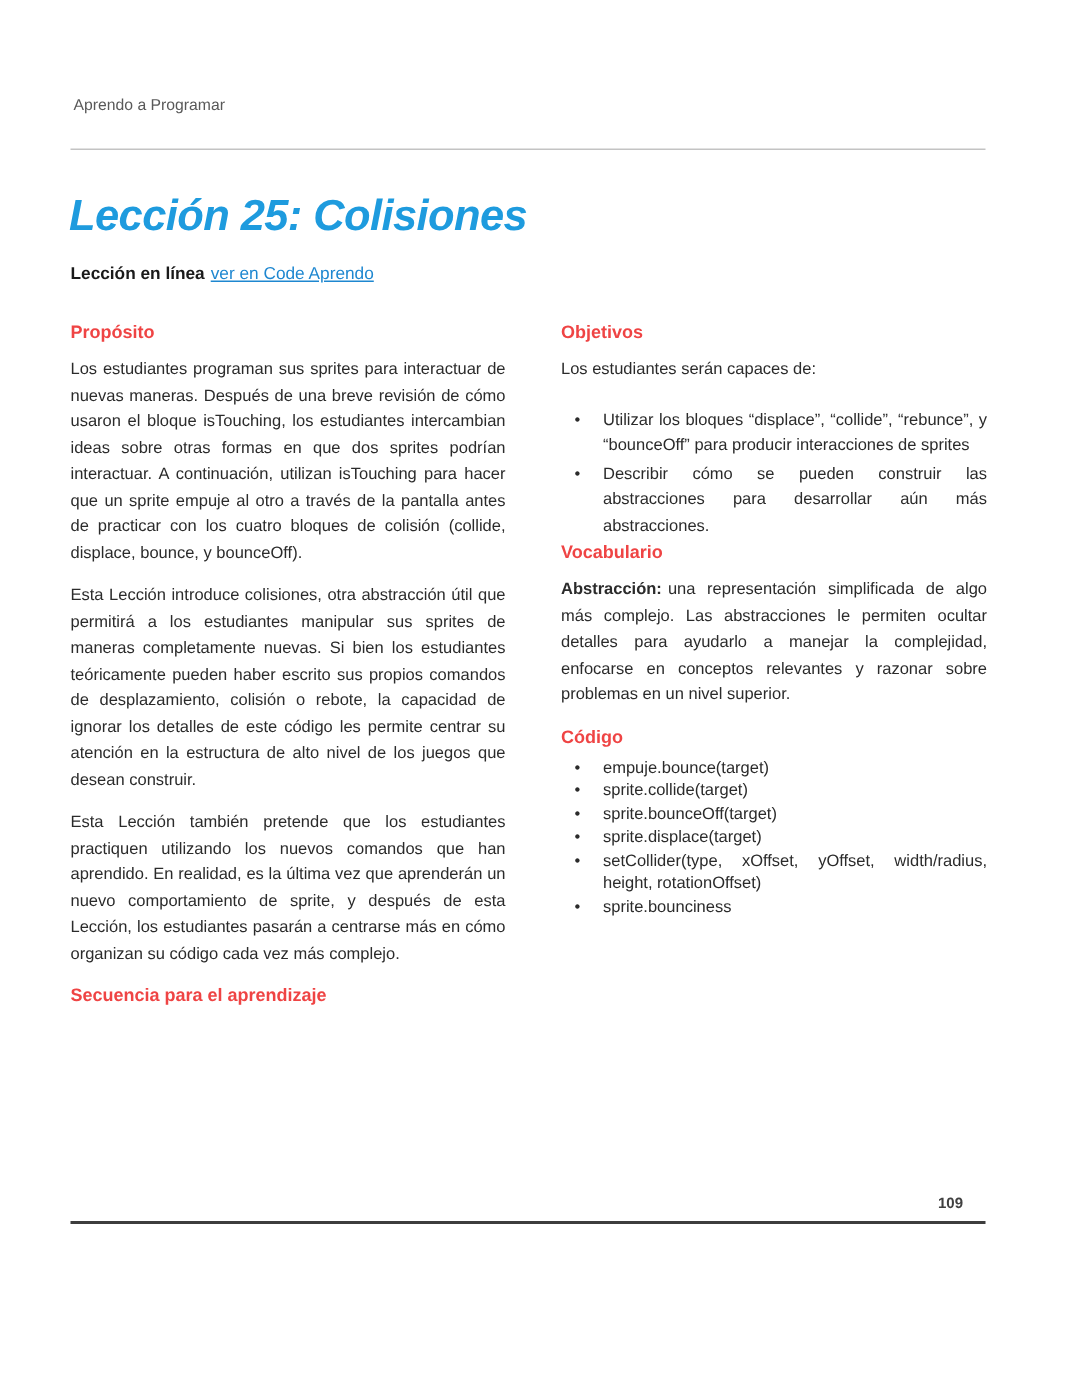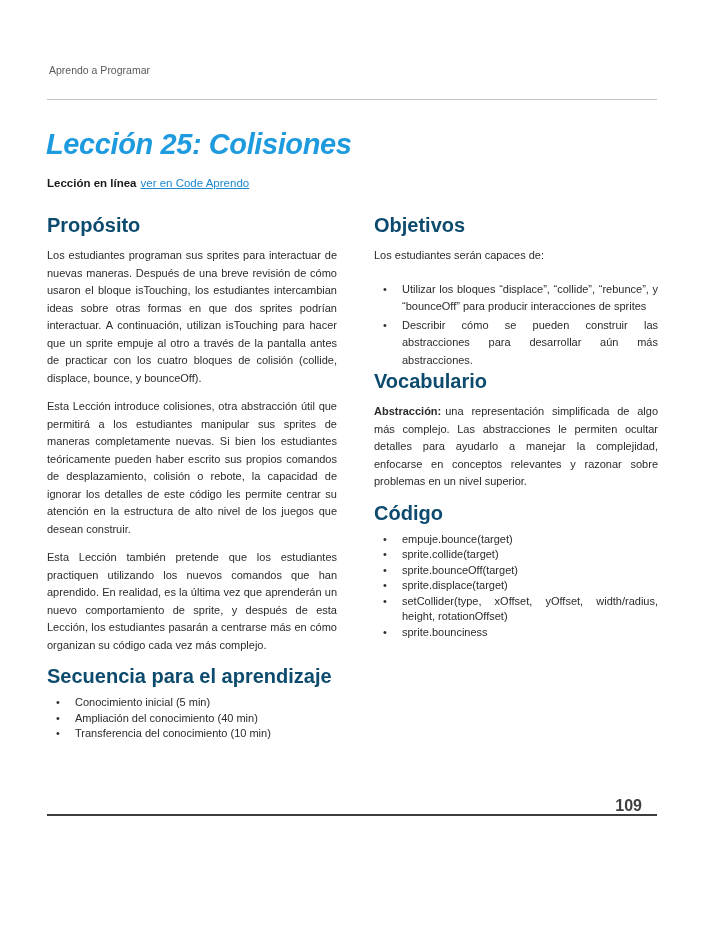--- a/index.html
+++ b/index.html
@@ -50,23 +50,23 @@
   .columns {
     position: absolute;
     top: 214px; left: 47px;
     width: 611px;
     display: flex;
     gap: 37px;
   }
   .col-left  { width: 290px; flex: 0 0 290px; }
   .col-right { width: 284px; flex: 0 0 284px; }
   h2.section-heading {
-    font-size: 20px;
+    font-size: 12px;
     font-weight: bold;
-    color: #0c4a6e;
+    color: #ef4444;
     margin: 0 0 10px 0;
   }
   .body-par {
     font-size: 11px;
     line-height: 17.5px;
     text-align: justify;
     margin-bottom: 11px;
     color: #2b2b2b;
   }
   .intro-par {
@@ -110,21 +110,21 @@
   .footer-brand {
     position: absolute;
     top: 853px; left: 49px;
     font-size: 11.5px;
   }
   .footer-brand .brand-light { color: #c9c9c9; font-weight: normal; }
   .footer-brand .brand-dark  { color: #a8a8a8; font-weight: bold; }
   .page-number {
     position: absolute;
     top: 797px; right: 78px;
-    font-size: 16px;
+    font-size: 10px;
     font-weight: bold;
     color: #404040;
   }
 </style>
 </head>
 <body>
 
 <div class="page">
 
   <div class="header-brand">Aprendo a Programar</div>
@@ -138,25 +138,20 @@
 
   <div class="columns">
 
     <div class="col-left">
       <h2 class="section-heading">Propósito</h2>
       <p class="body-par">Los estudiantes programan sus sprites para interactuar de nuevas maneras. Después de una breve revisión de cómo usaron el bloque isTouching, los estudiantes intercambian ideas sobre otras formas en que dos sprites podrían interactuar. A continuación, utilizan isTouching para hacer que un sprite empuje al otro a través de la pantalla antes de practicar con los cuatro bloques de colisión (collide, displace, bounce, y bounceOff).</p>
       <p class="body-par">Esta Lección introduce colisiones, otra abstracción útil que permitirá a los estudiantes manipular sus sprites de maneras completamente nuevas. Si bien los estudiantes teóricamente pueden haber escrito sus propios comandos de desplazamiento, colisión o rebote, la capacidad de ignorar los detalles de este código les permite centrar su atención en la estructura de alto nivel de los juegos que desean construir.</p>
       <p class="body-par">Esta Lección también pretende que los estudiantes practiquen utilizando los nuevos comandos que han aprendido. En realidad, es la última vez que aprenderán un nuevo comportamiento de sprite, y después de esta Lección, los estudiantes pasarán a centrarse más en cómo organizan su código cada vez más complejo.</p>
 
       <h2 class="section-heading mt-sec-sm heading-tight">Secuencia para el aprendizaje</h2>
-      <ul class="bullets seq-list">
-        <li>Conocimiento inicial (5 min)</li>
-        <li>Ampliación del conocimiento (40 min)</li>
-        <li>Transferencia del conocimiento (10 min)</li>
-      </ul>
     </div>
 
     <div class="col-right">
       <h2 class="section-heading">Objetivos</h2>
       <p class="intro-par">Los estudiantes serán capaces de:</p>
       <ul class="bullets obj-list">
         <li>Utilizar los bloques “displace”, “collide”, “rebunce”, y “bounceOff” para producir interacciones de sprites</li>
         <li>Describir cómo se pueden construir las abstracciones para desarrollar aún más abstracciones.</li>
       </ul>
 

